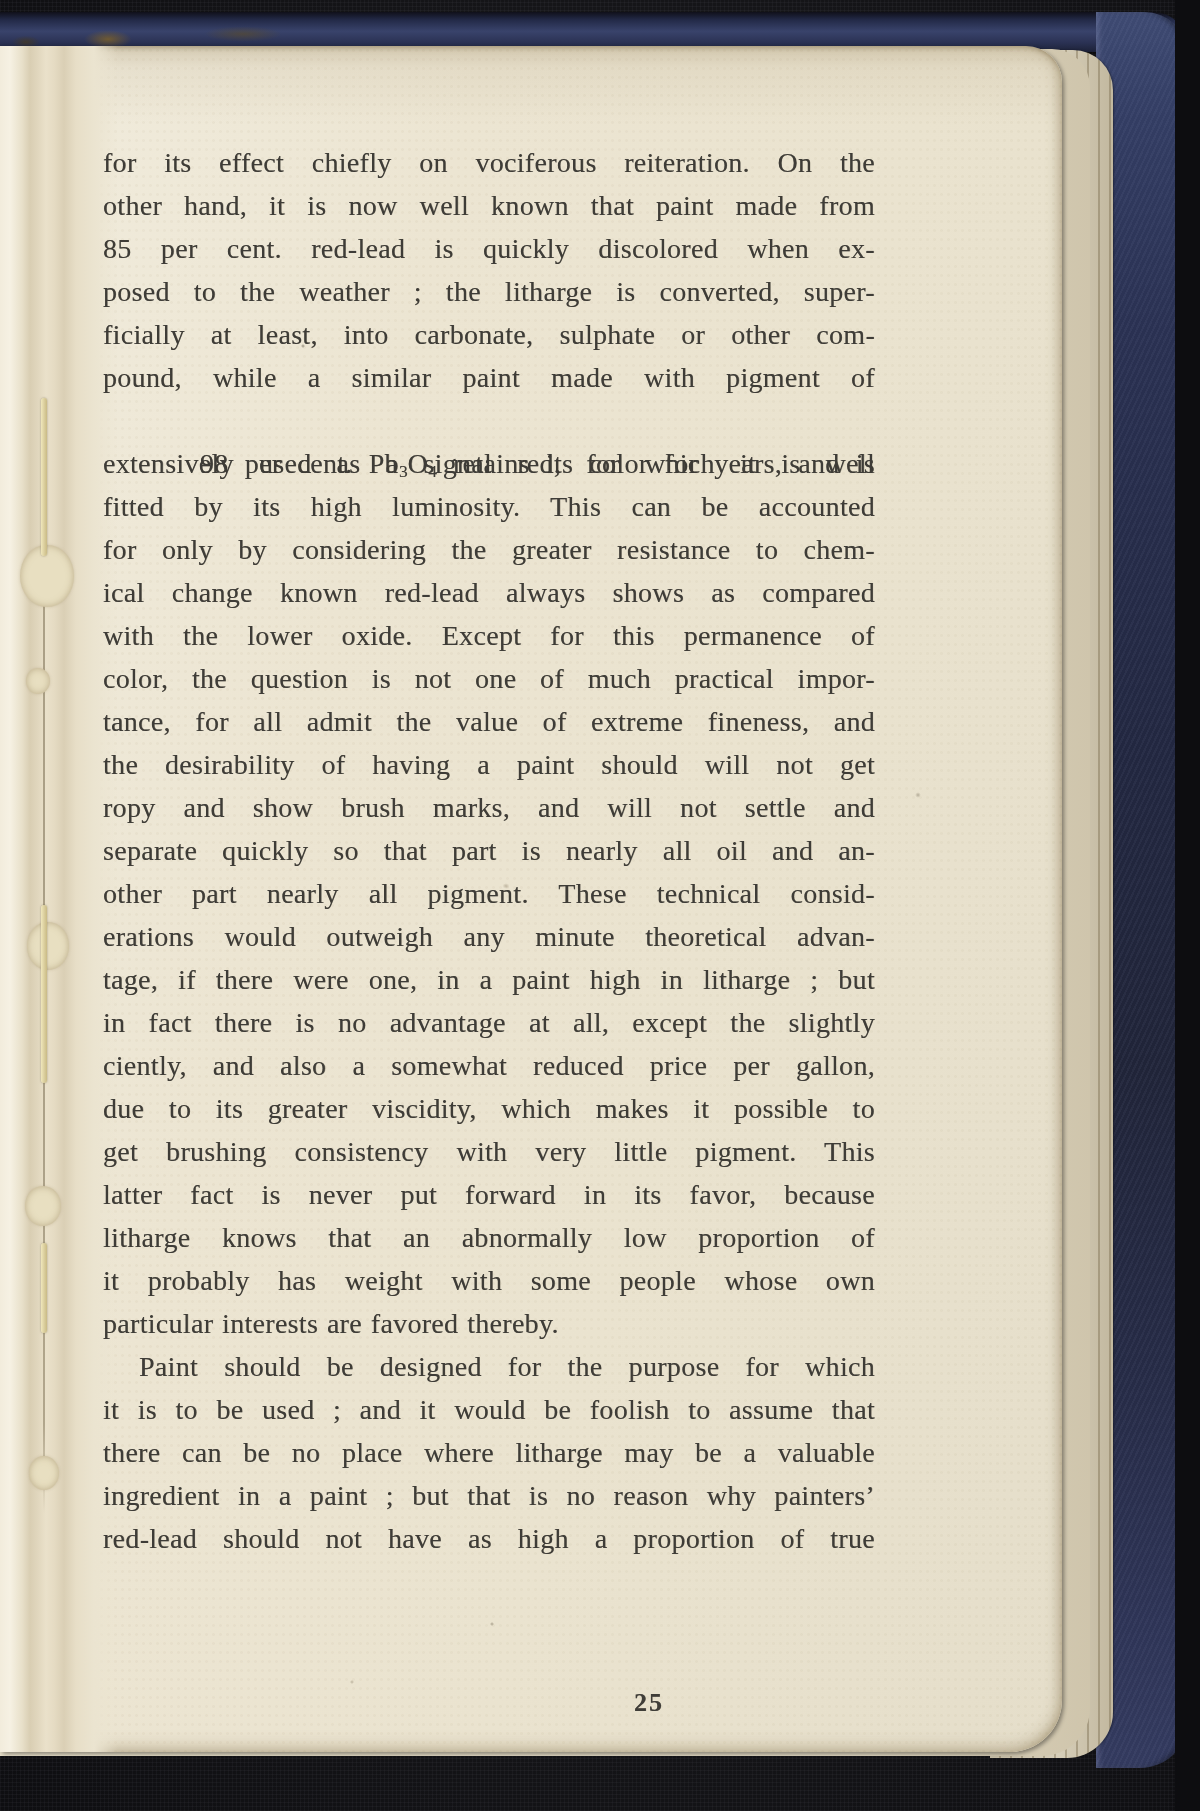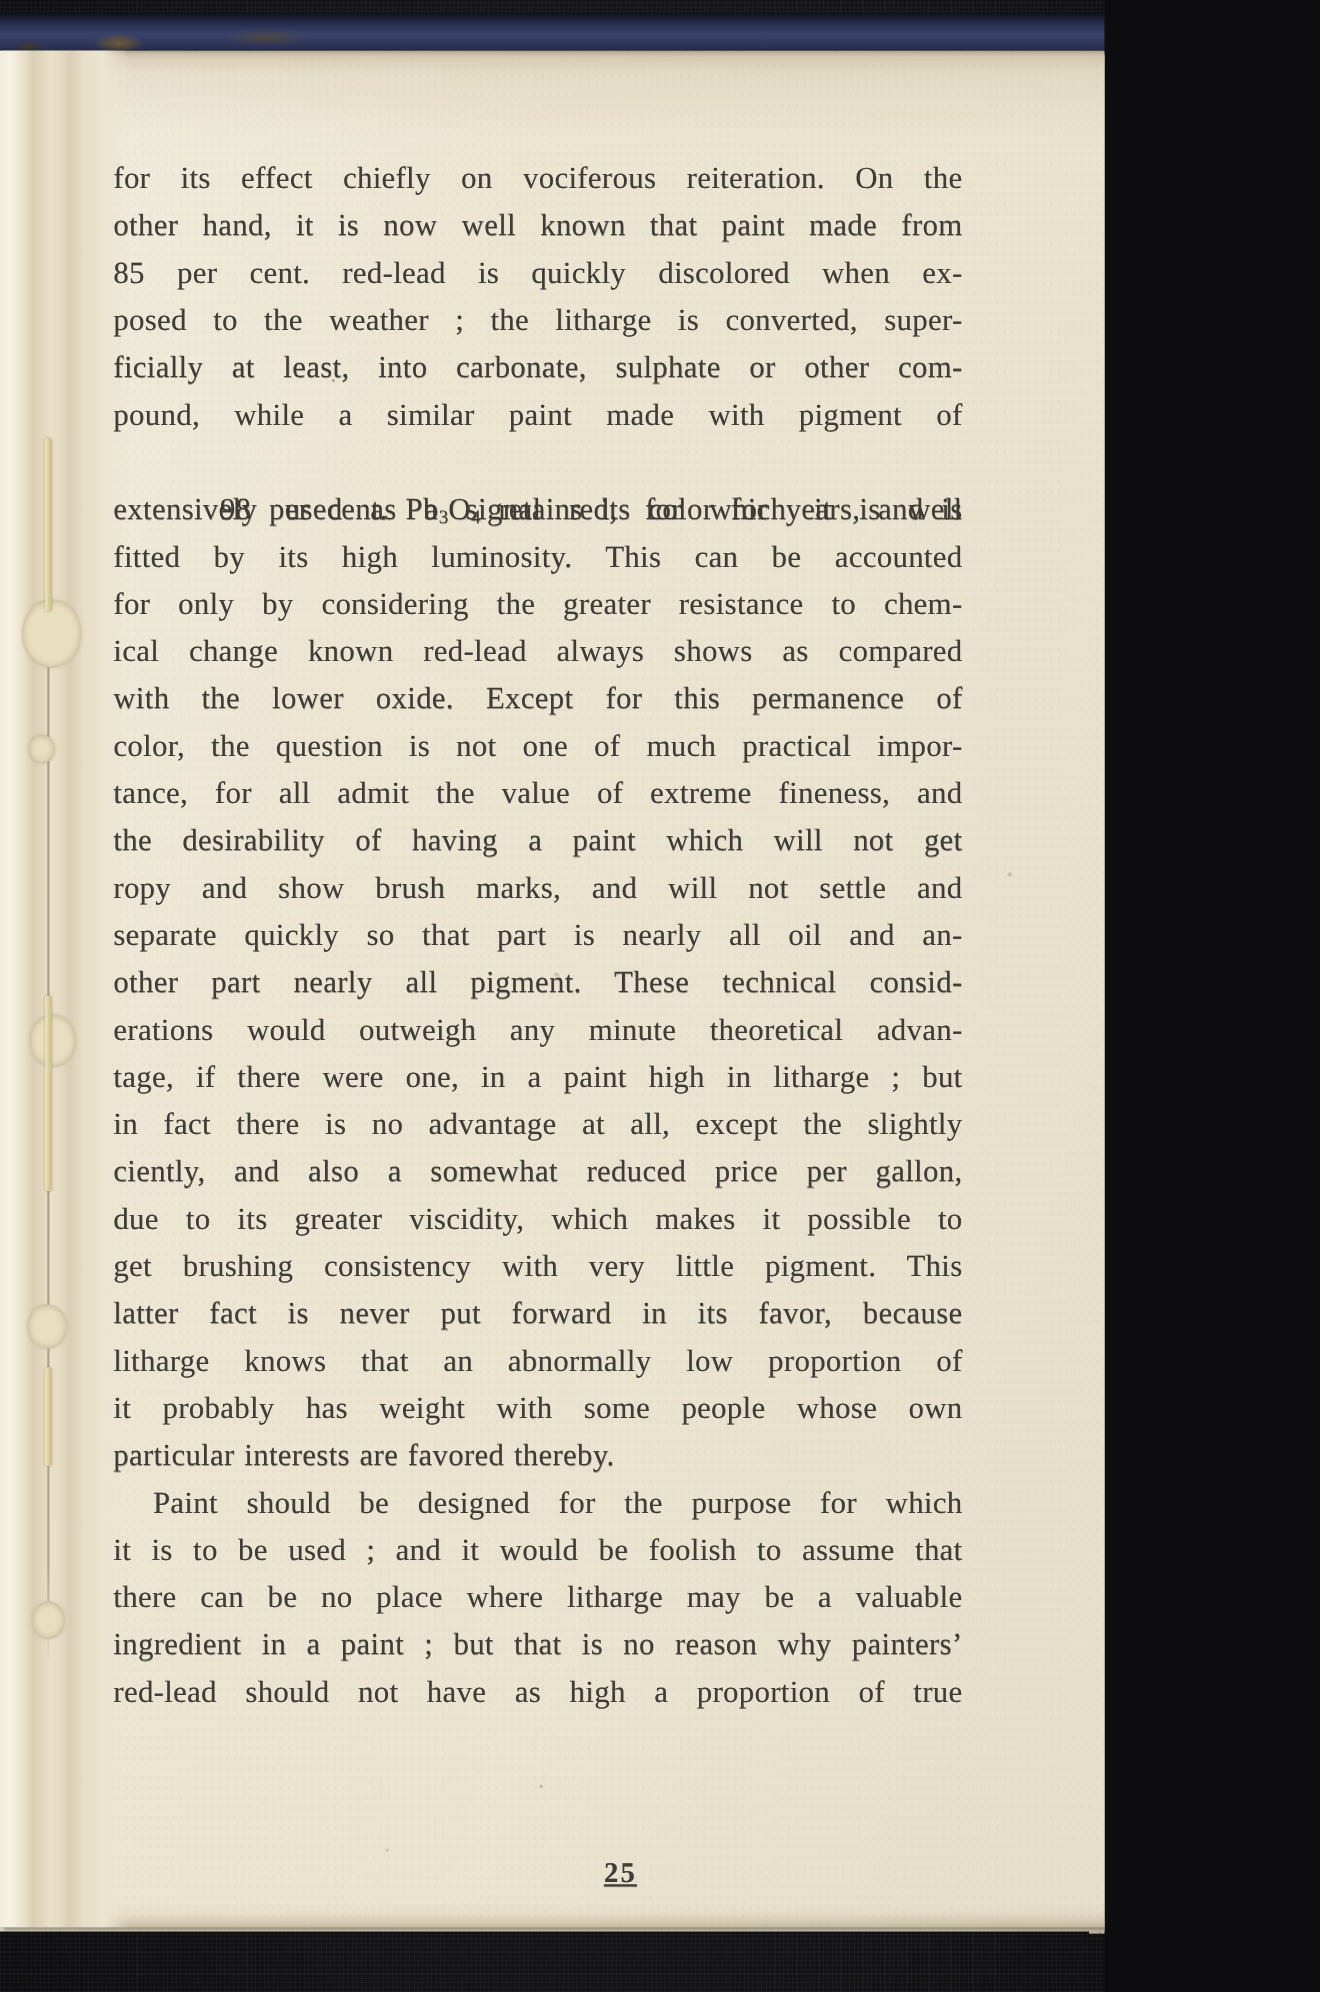--- a/index.html
+++ b/index.html
@@ -1,17 +1,17 @@
 <!DOCTYPE html>
 <html><head>
 <meta charset="utf-8">
 <style>
   html,body{margin:0;padding:0;background:#0d0d10;}
   #photo{
-    position:relative;width:1004px;height:1811px;overflow:hidden;
+    position:relative;width:1175px;height:1811px;overflow:hidden;
     font-family:"Liberation Serif","DejaVu Serif",serif;
     background:
       repeating-linear-gradient(90deg, rgba(125,125,140,0.07) 0 1px, transparent 1px 4px),
       repeating-linear-gradient(0deg, rgba(125,125,140,0.07) 0 1px, transparent 1px 4px),
       radial-gradient(ellipse at 55% 45%, #1d1d21 0%, #141417 65%, #0e0e11 100%);
   }
   
   .cover-top{
     position:absolute;left:-12px;top:12px;width:1199px;height:40px;z-index:1;
     border-radius:0 34px 0 0;
@@ -87,22 +87,22 @@
   .p5{left:29px;top:1456px;width:30px;height:34px}
   
   .text-lines{position:absolute;left:103px;top:141px;width:772px;z-index:8;
     color:#3e3c37;font-size:28px;letter-spacing:0.3px;word-spacing:1.5px;
     text-shadow:0.3px 0.3px 0.5px rgba(55,50,40,0.45);}
   .line{height:43px;line-height:43px;text-align:justify;text-align-last:justify;white-space:pre-wrap;}
   .line.no-just{text-align-last:left;}
   .line.indent{text-indent:36px;}
   .sub{font-size:0.62em;vertical-align:-0.22em;letter-spacing:0;}
   .page-number{position:absolute;left:464px;top:1688px;width:200px;z-index:8;
-    text-align:center;font-size:26px;font-weight:700;letter-spacing:2px;color:#3f3d38;
-    text-shadow:0.3px 0.3px 0.5px rgba(55,50,40,0.45);text-decoration:underline;}
+    text-align:right;font-size:26px;font-weight:700;letter-spacing:2px;color:#3f3d38;
+    text-shadow:0.3px 0.3px 0.5px rgba(55,50,40,0.45);}
 </style>
 </head>
 <body>
 
 <div id="photo">
   <div class="cover-top"></div>
   <div class="cover-right"></div>
   <div class="page-edges"></div>
   <div class="page-under"></div>
 
@@ -128,21 +128,21 @@
     <div class="line">
       <span>98 per cent. Pb</span><span class="sub">3</span><span>O</span><span class="sub">4</span><span> retains its color for years, and is</span>
     </div>
     <div class="line">extensively used as a signal red, for which it is well</div>
     <div class="line">fitted by its high luminosity. This can be accounted</div>
     <div class="line">for only by considering the greater resistance to chem-</div>
     <div class="line">ical change known red-lead always shows as compared</div>
     <div class="line">with the lower oxide. Except for this permanence of</div>
     <div class="line">color, the question is not one of much practical impor-</div>
     <div class="line">tance, for all admit the value of extreme fineness, and</div>
-    <div class="line">the desirability of having a paint which will not get</div>
+    <div class="line">the desirability of having a paint should will not get</div>
     <div class="line">ropy and show brush marks, and will not settle and</div>
     <div class="line">separate quickly so that part is nearly all oil and an-</div>
     <div class="line">other part nearly all pigment. These technical consid-</div>
     <div class="line">erations would outweigh any minute theoretical advan-</div>
     <div class="line">tage, if there were one, in a paint high in litharge ; but</div>
     <div class="line">in fact there is no advantage at all, except the slightly</div>
     <div class="line">ciently, and also a somewhat reduced price per gallon,</div>
     <div class="line">due to its greater viscidity, which makes it possible to</div>
     <div class="line">get brushing consistency with very little pigment. This</div>
     <div class="line">latter fact is never put forward in its favor, because</div>

